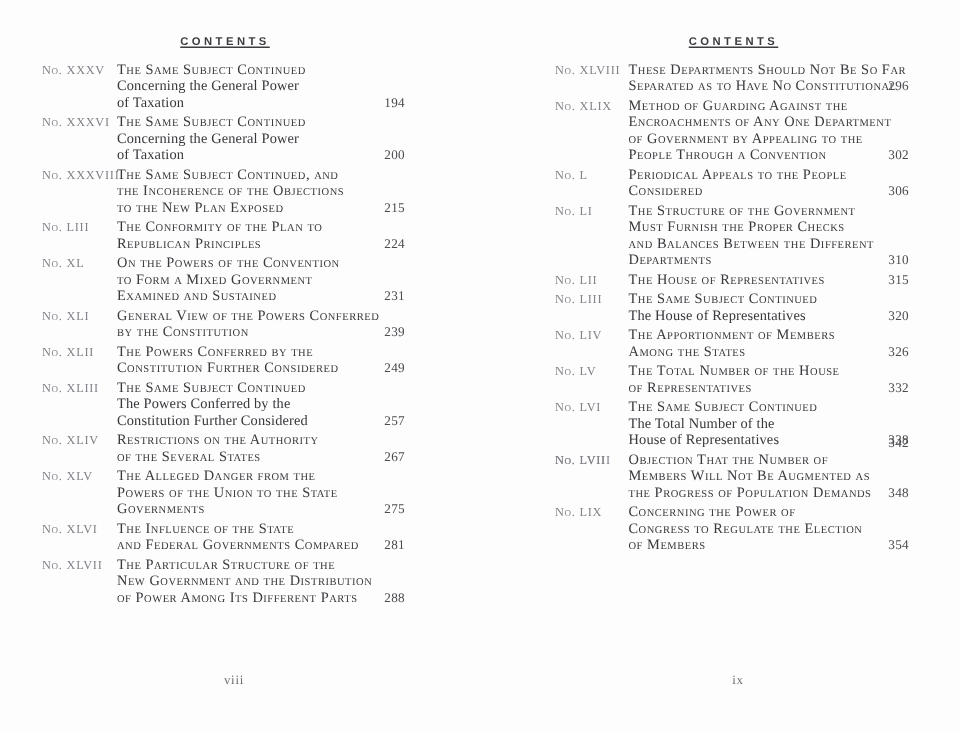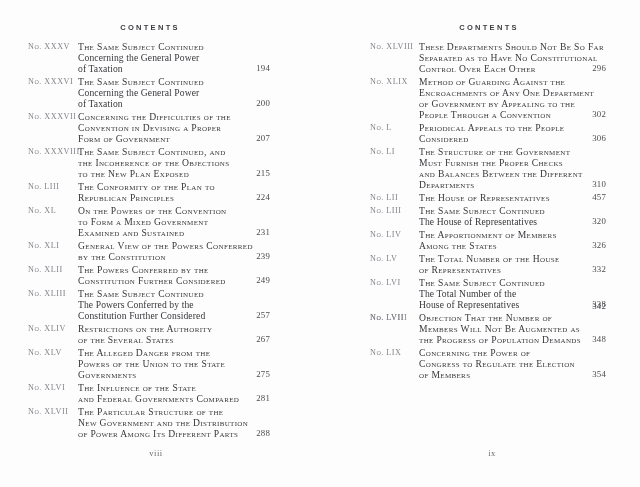--- a/index.html
+++ b/index.html
@@ -17,20 +17,21 @@
   .page.left{left:28px;width:242px;}
   .page.right{left:370px;width:236px;}
   .contents-header{
     text-align:center;
     font-family:"Liberation Sans","DejaVu Sans",sans-serif;
     font-size:7.5px;font-weight:bold;letter-spacing:2.3px;
     color:var(--header);
     height:10px;line-height:10px;
     margin-bottom:8px;
     padding-left:2px; 
+    text-decoration:underline;
   }
   .entries{width:100%;}
   .entry{position:relative;margin-bottom:2px;}
   .entry .num{
     position:absolute;left:0;top:1px;
     font-variant:small-caps;
     font-size:8.2px;letter-spacing:0.5px;
     color:var(--label);
     white-space:nowrap;
   }
@@ -77,29 +78,20 @@
         <div class="entry">
           <span class="num">No. XXXVI</span>
           <div class="lines">
             <div class="line sc">The Same Subject Continued</div>
             <div class="line plain">Concerning the General Power</div>
             <div class="line plain">of Taxation</div>
           </div>
           <span class="pg">200</span>
         </div>
         <div class="entry">
-          <span class="num">No. XXXVII</span>
-          <div class="lines">
-            <div class="line sc">Concerning the Difficulties of the</div>
-            <div class="line sc">Convention in Devising a Proper</div>
-            <div class="line sc">Form of Government</div>
-          </div>
-          <span class="pg">207</span>
-        </div>
-        <div class="entry">
           <span class="num">No. XXXVIII</span>
           <div class="lines">
             <div class="line sc">The Same Subject Continued, and</div>
             <div class="line sc">the Incoherence of the Objections</div>
             <div class="line sc">to the New Plan Exposed</div>
           </div>
           <span class="pg">215</span>
         </div>
         <div class="entry">
           <span class="num">No. LIII</span>
@@ -181,21 +173,20 @@
   </section>
 
   <section class="page right">
     <div class="contents-header">CONTENTS</div>
     <div class="entries">
         <div class="entry">
           <span class="num">No. XLVIII</span>
           <div class="lines">
             <div class="line sc">These Departments Should Not Be So Far</div>
             <div class="line sc">Separated as to Have No Constitutional</div>
-            <div class="line sc">Control Over Each Other</div>
           </div>
           <span class="pg">296</span>
         </div>
         <div class="entry">
           <span class="num">No. XLIX</span>
           <div class="lines">
             <div class="line sc">Method of Guarding Against the</div>
             <div class="line sc">Encroachments of Any One Department</div>
             <div class="line sc">of Government by Appealing to the</div>
             <div class="line sc">People Through a Convention</div>
@@ -218,21 +209,21 @@
             <div class="line sc">and Balances Between the Different</div>
             <div class="line sc">Departments</div>
           </div>
           <span class="pg">310</span>
         </div>
         <div class="entry">
           <span class="num">No. LII</span>
           <div class="lines">
             <div class="line sc">The House of Representatives</div>
           </div>
-          <span class="pg">457</span>
+          <span class="pg">315</span>
         </div>
         <div class="entry">
           <span class="num">No. LIII</span>
           <div class="lines">
             <div class="line sc">The Same Subject Continued</div>
             <div class="line plain">The House of Representatives</div>
           </div>
           <span class="pg">320</span>
         </div>
         <div class="entry">

